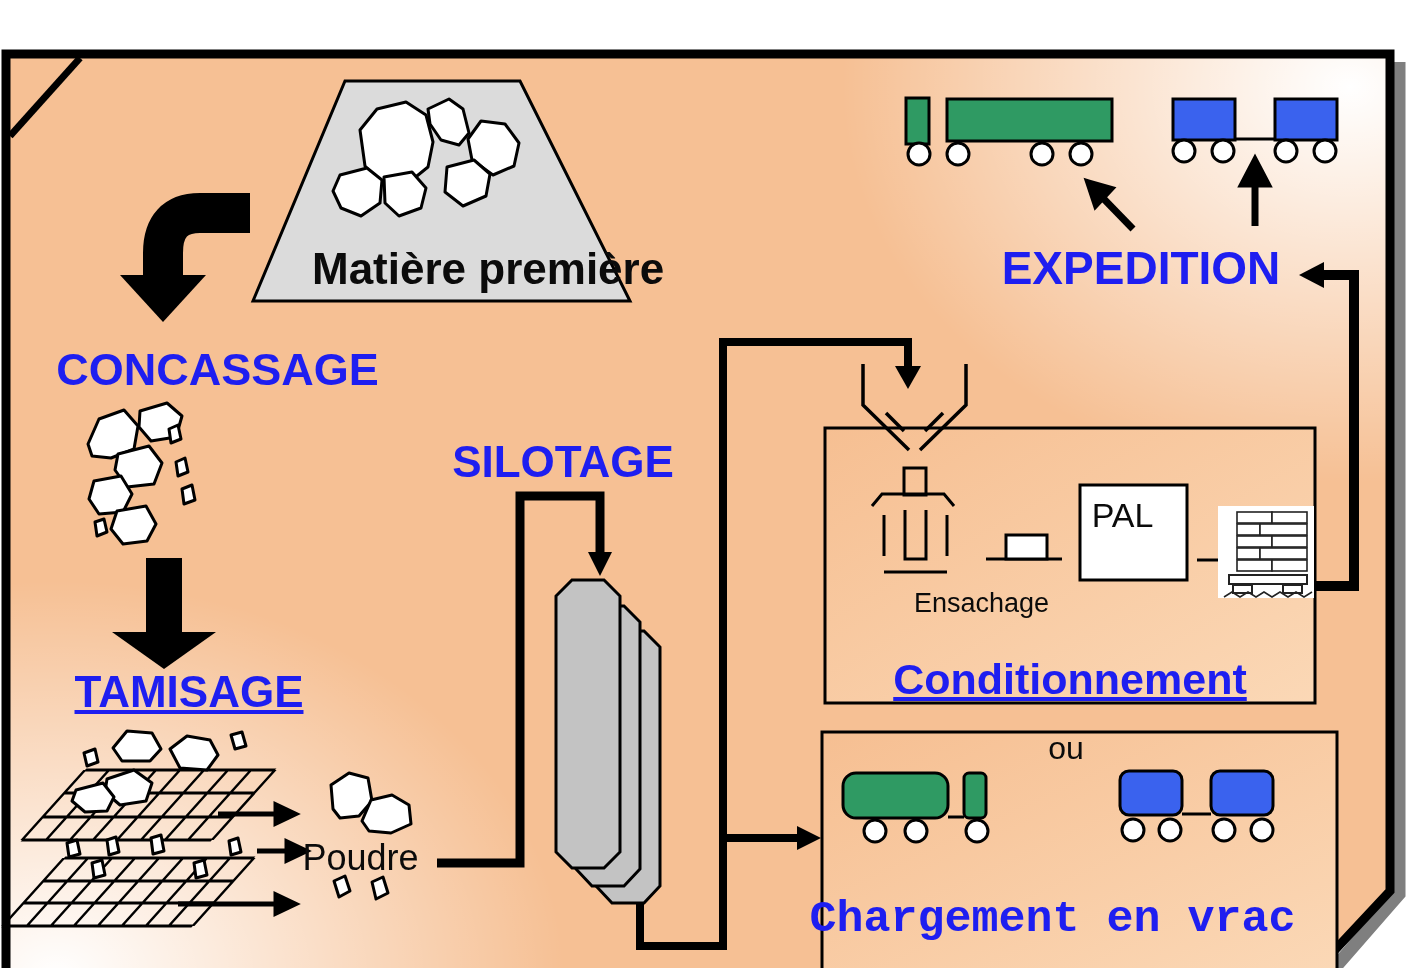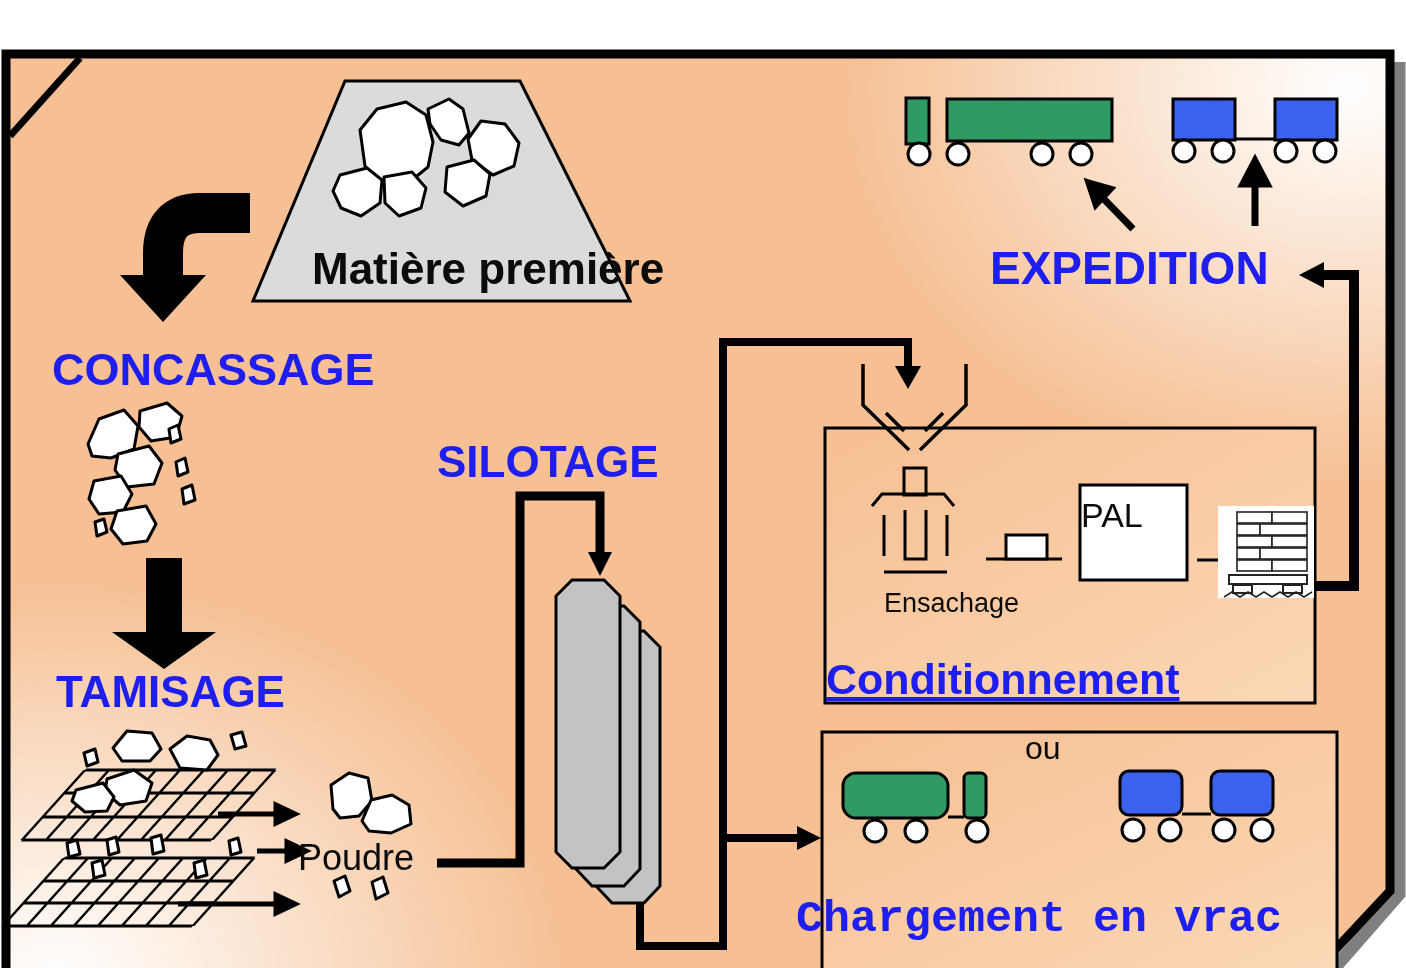--- a/index.html
+++ b/index.html
@@ -9,21 +9,21 @@
   .plate-bg{position:absolute;left:0;top:0;width:1406px;height:968px;
     clip-path:polygon(6px 6px,1390px 6px,1390px 843px,1290px 950px,6px 950px);
     background:
       radial-gradient(ellipse 820px 640px at 96% 4%, #ffffff 0%, rgba(255,255,255,0) 62%),
       radial-gradient(ellipse 820px 640px at 4% 96%, #ffffff 0%, rgba(255,255,255,0) 62%),
       linear-gradient(#f6c094,#f6c094);}
   svg{position:absolute;left:0;top:0;}
   .lbl{position:absolute;line-height:1.04;white-space:nowrap;}
   .blue{color:#1e1ef0;font-weight:bold;}
   .blk{color:#0b0b0b;}
-  .c{}
+  .c{text-align:center;}
 </style>
 </head>
 <body>
 
 <div class="canvas">
   <div class="plate-bg"></div>
 
   <svg width="1406" height="968" viewBox="0 0 1406 968">
     <defs>
       <linearGradient id="boxGrad" x1="0" y1="0" x2="1" y2="1">
@@ -224,23 +224,23 @@
       <g fill="#fff" stroke="#000" stroke-width="3">
         <circle cx="1133" cy="782" r="11"></circle>
           <circle cx="1170" cy="782" r="11"></circle>
         <circle cx="1224" cy="782" r="11"></circle>
           <circle cx="1262" cy="782" r="11"></circle>
       </g>
     </g>
   </svg>
 
   <div class="lbl blk" style="left:312px;top:198px;width:400px;font-size:44px;font-weight:bold;">Matière première</div>
-  <div class="lbl blue c" style="left:52px;top:299px;width:355px;font-size:45px;">CONCASSAGE</div>
+  <div class="lbl blue c" style="left:40px;top:299px;width:355px;font-size:45px;">CONCASSAGE</div>
   <div class="lbl blue c" style="left:437px;top:391px;width:252px;font-size:44px;">SILOTAGE</div>
-  <div class="lbl blue c" style="left:56px;top:621px;width:266px;font-size:44px;">TAMISAGE</div>
+  <div class="lbl blue c" style="left:56px;top:621px;width:266px;font-size:44px;text-decoration:underline;">TAMISAGE</div>
   <div class="lbl blk c" style="left:298px;top:791px;width:125px;font-size:36px;">Poudre</div>
   <div class="lbl blue c" style="left:990px;top:197px;width:302px;font-size:46px;">EXPEDITION</div>
   <div class="lbl blk c" style="left:884px;top:541px;width:195px;font-size:27px;">Ensachage</div>
   <div class="lbl blk c" style="left:1081px;top:450px;width:83px;font-size:34px;">PAL</div>
   <div class="lbl blue c" style="left:826px;top:609px;width:488px;font-size:43px;text-decoration:underline;">Conditionnement</div>
   <div class="lbl blk c" style="left:1025px;top:684px;width:82px;font-size:32px;">ou</div>
   <div class="lbl blue c" style="left:796px;top:849px;width:513px;font-size:45px;font-family:Liberation Mono, monospace;">Chargement en vrac</div>
 </div>
 
 </body></html>

